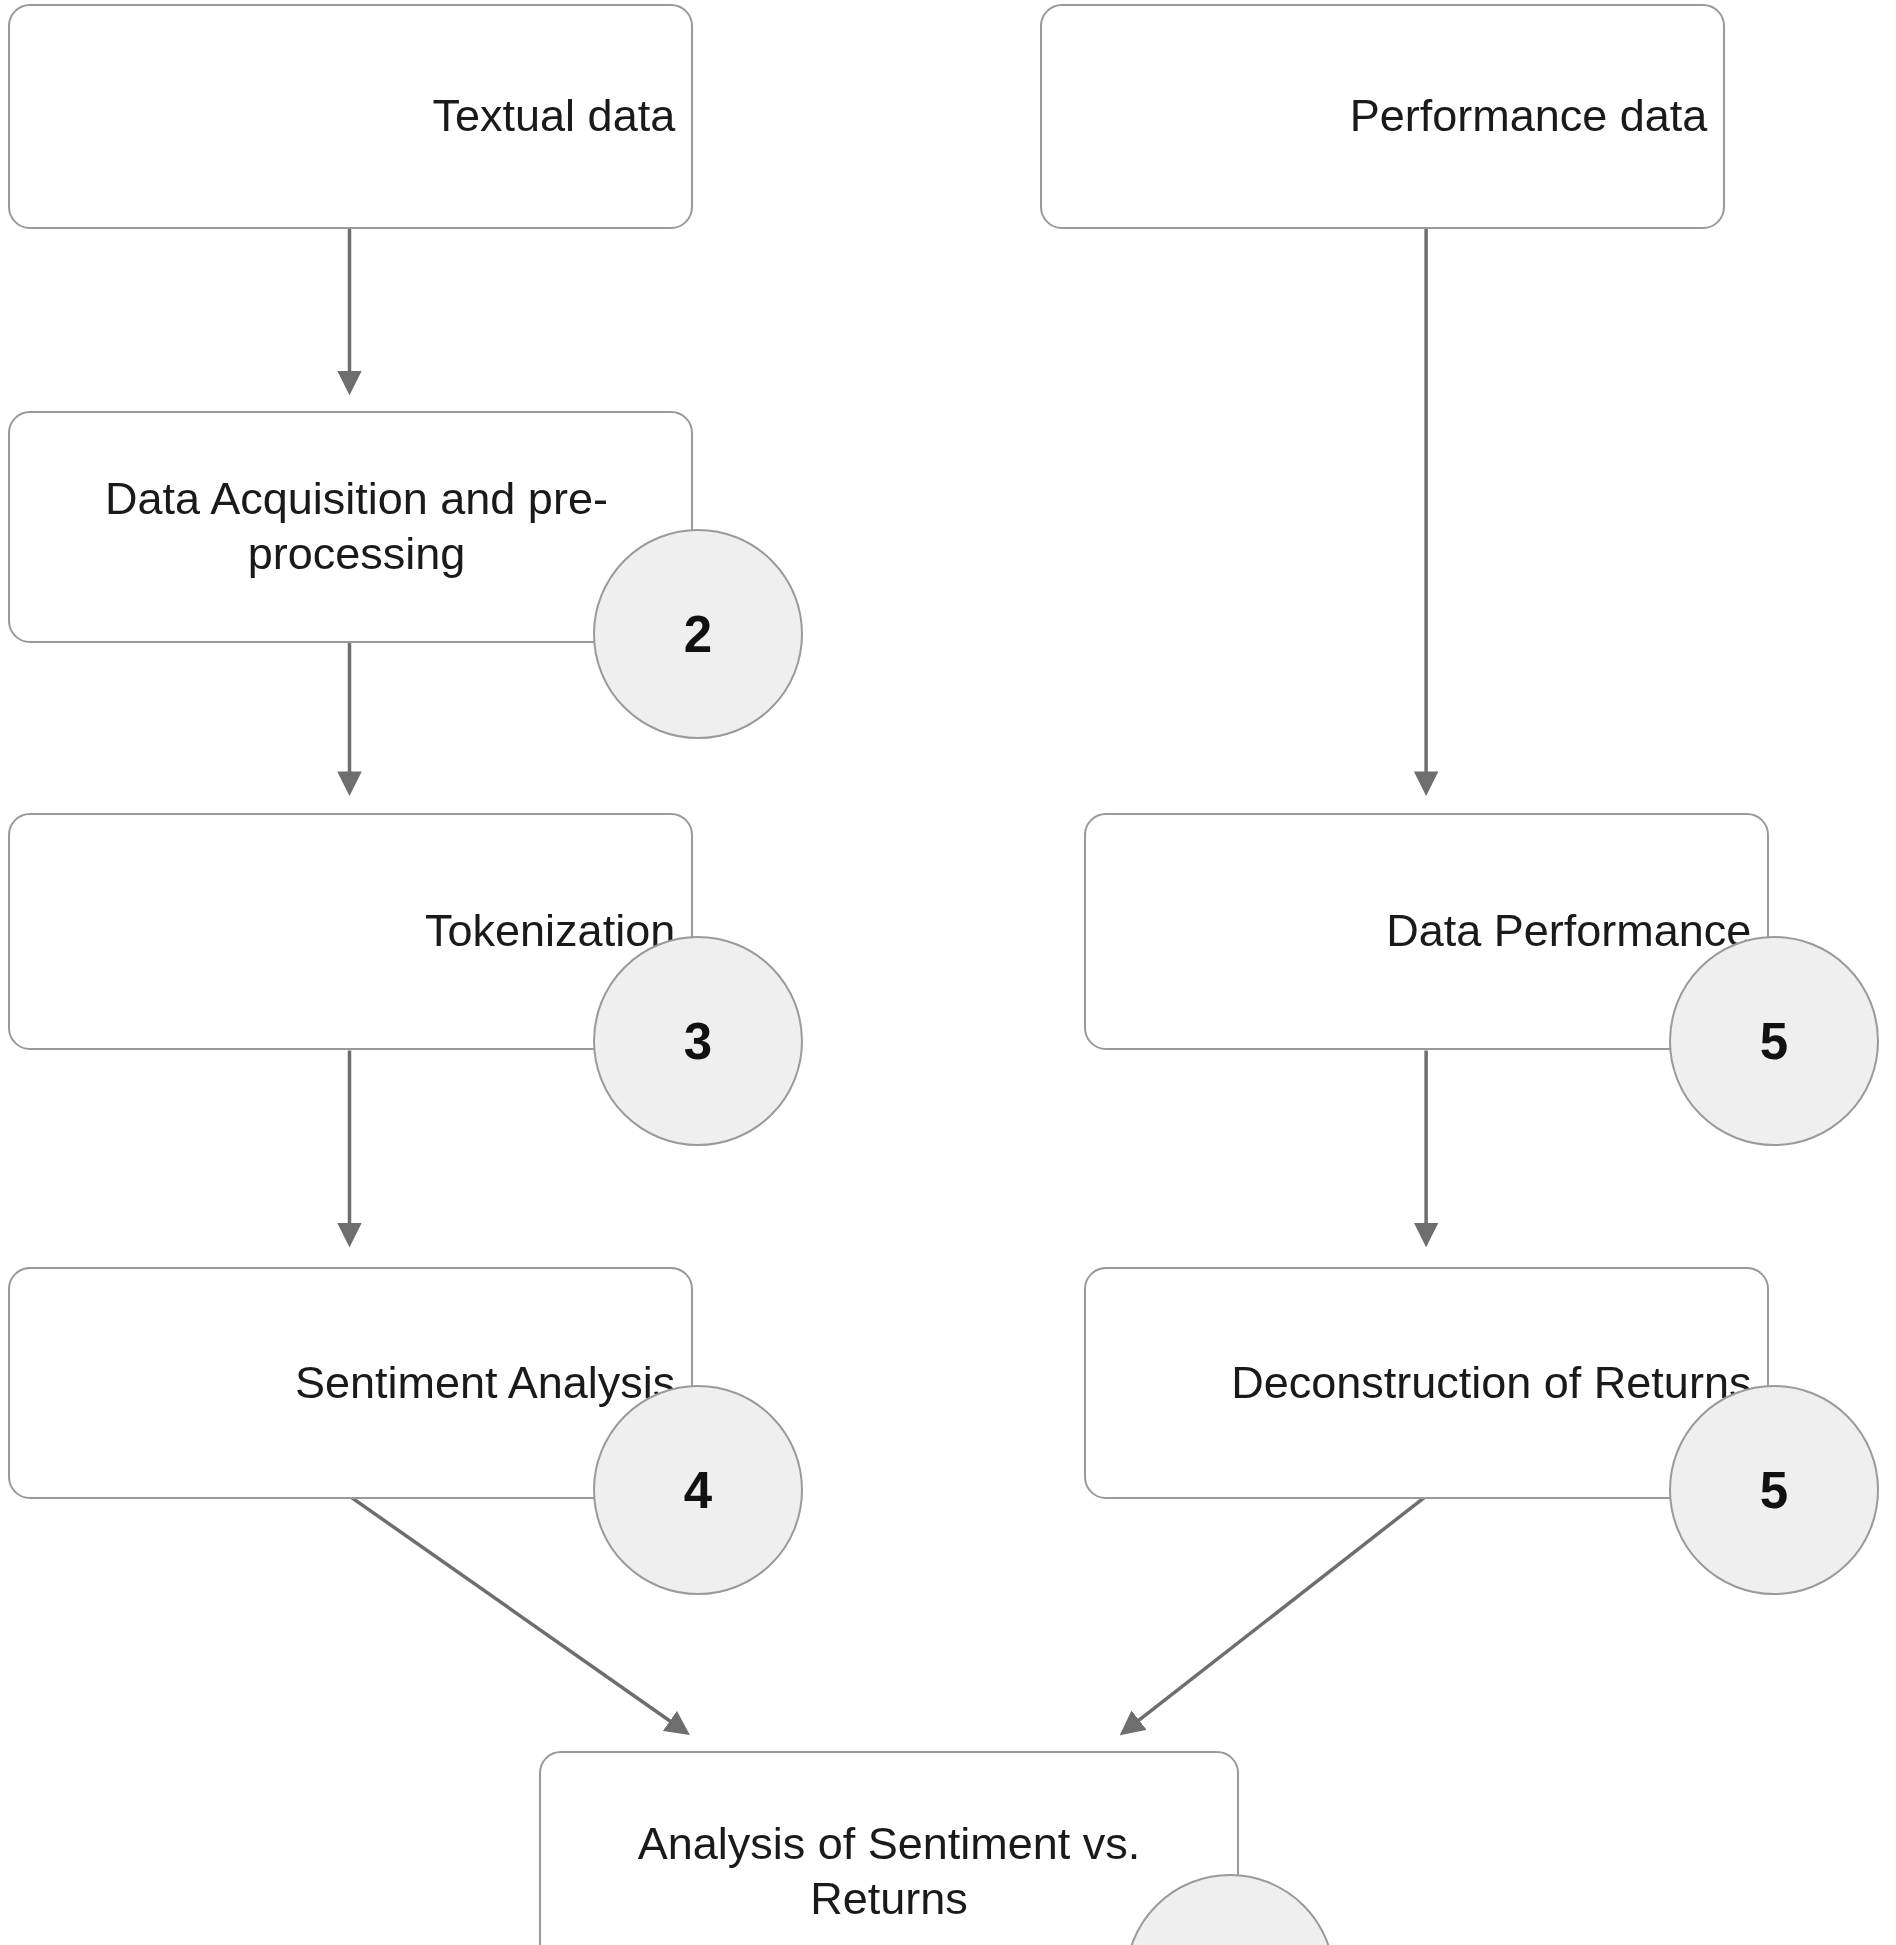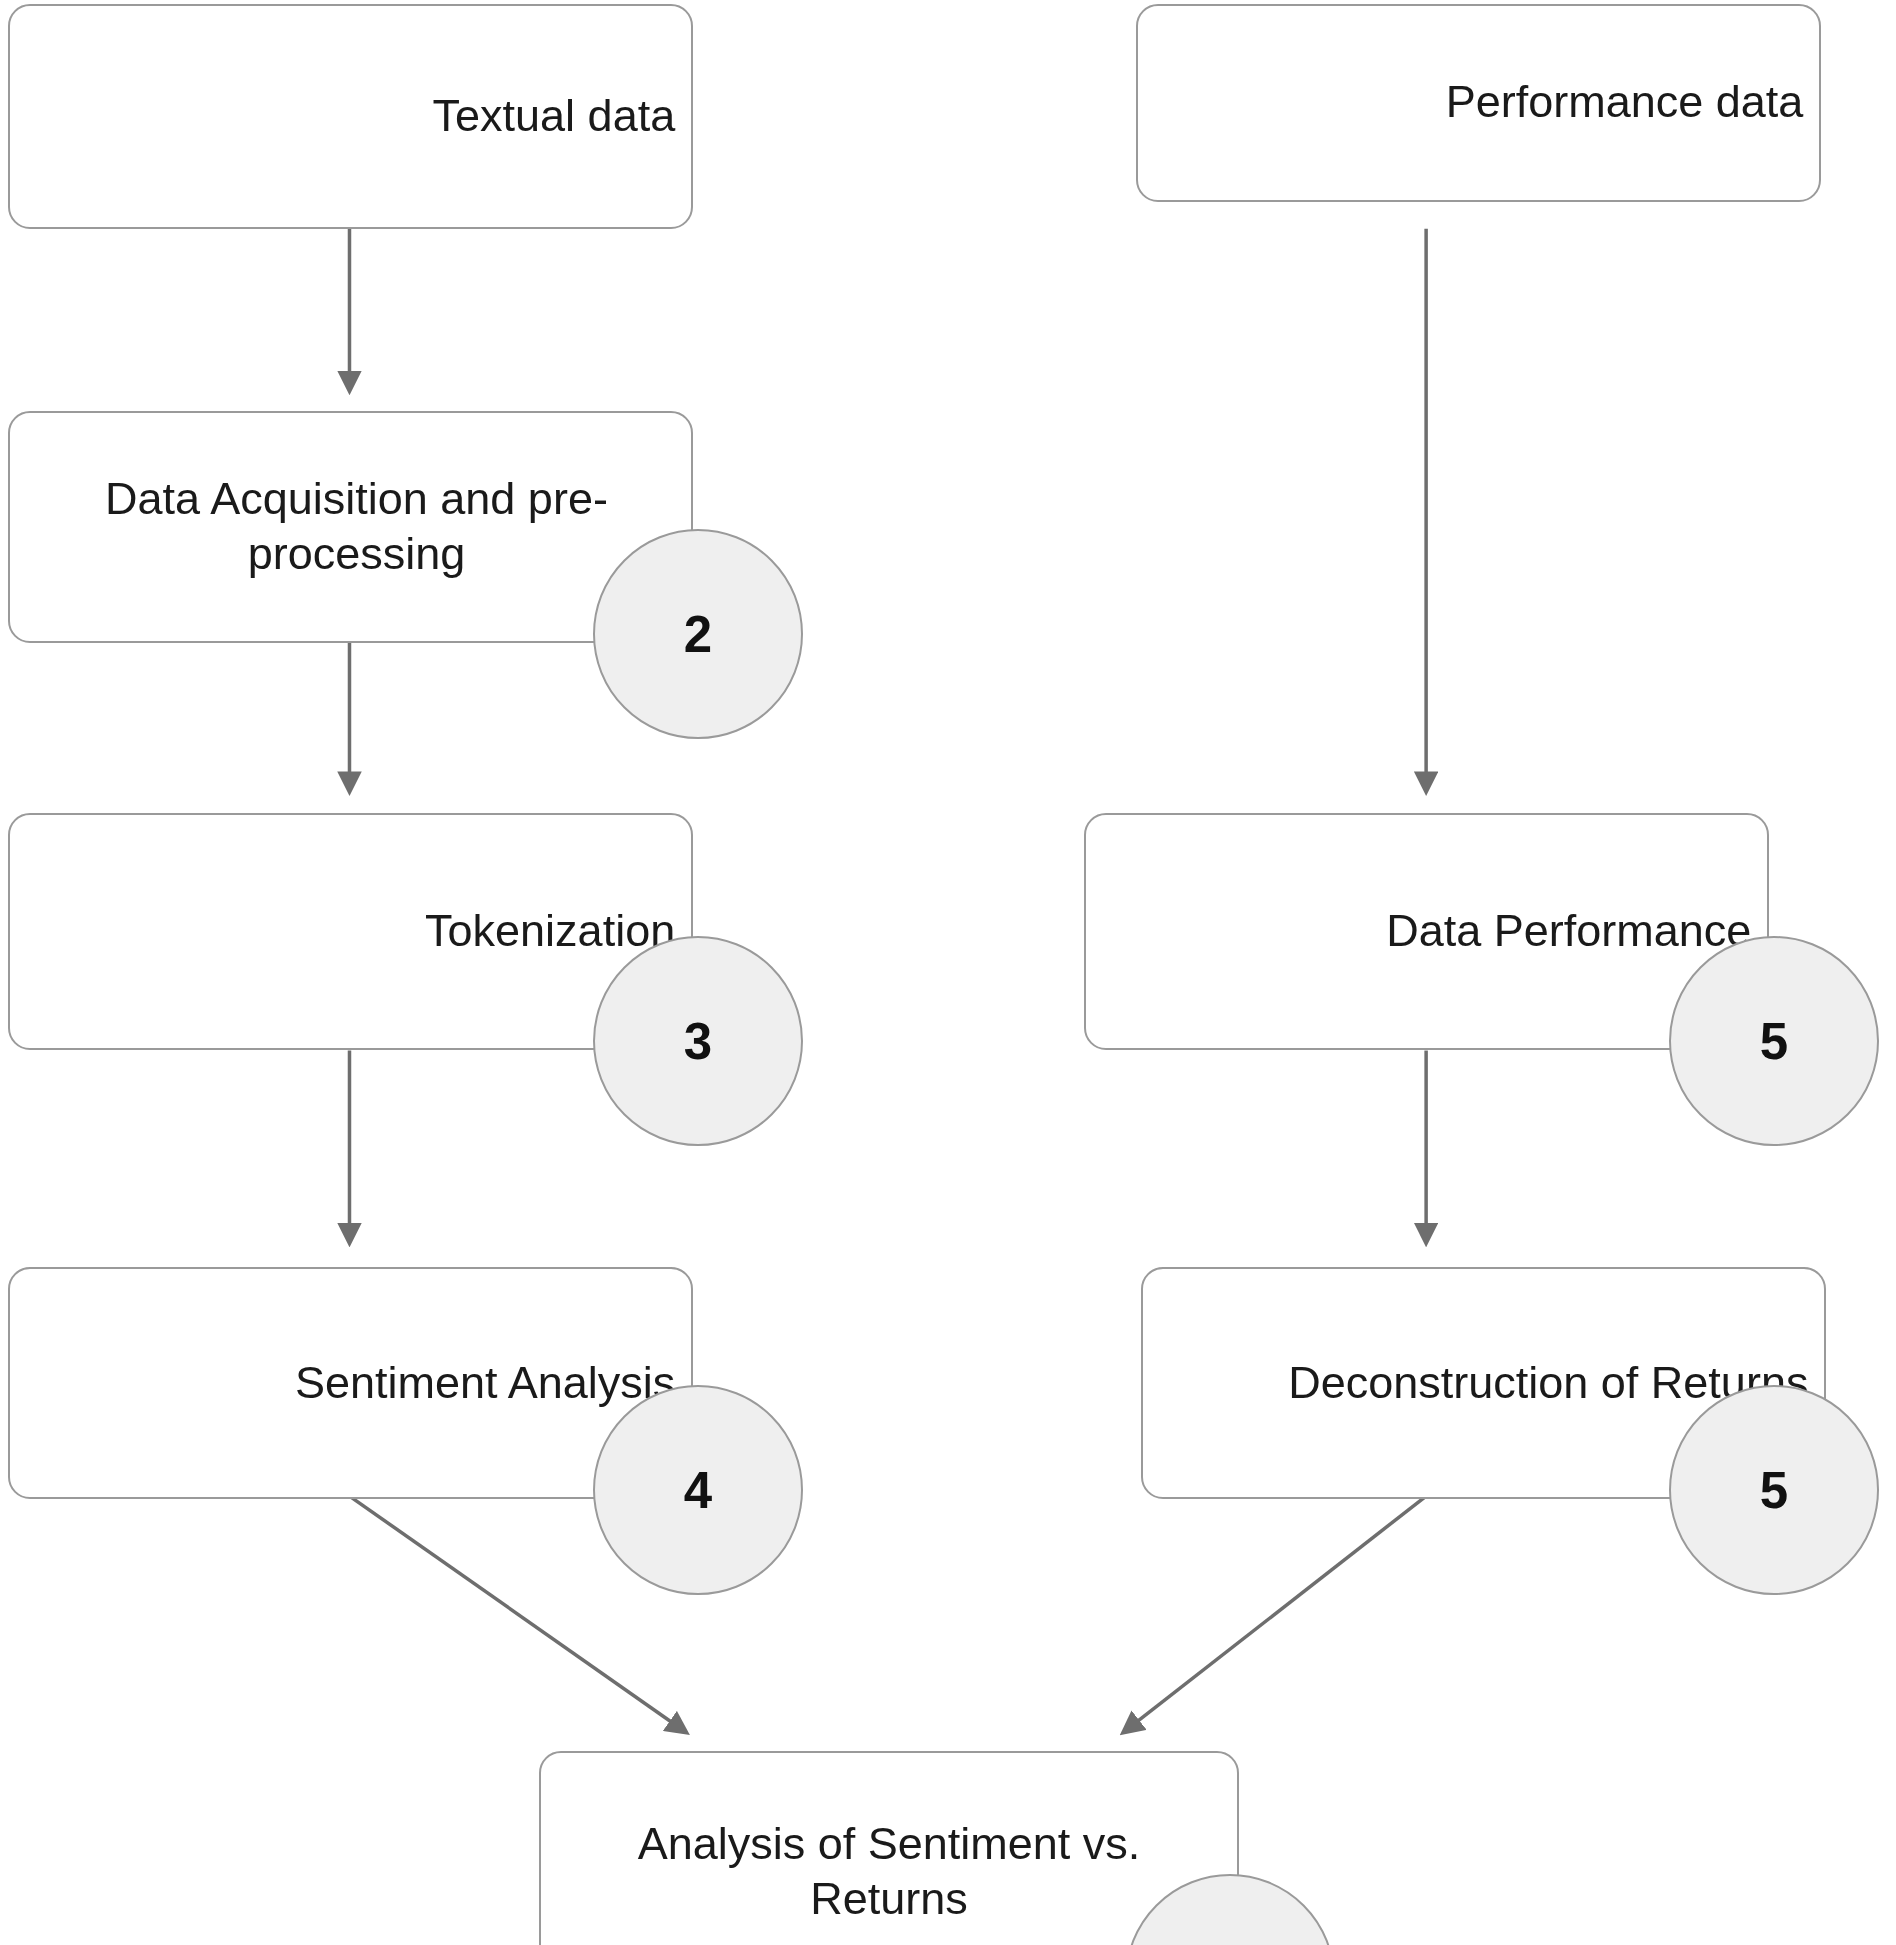--- a/index.html
+++ b/index.html
@@ -85,21 +85,21 @@
 
     <line class="edge-line" x1="898" y1="3845" x2="1760" y2="4450" marker-end="url(#arrow)"></line>
 
     <line class="edge-line" x1="3665" y1="3845" x2="2890" y2="4450" marker-end="url(#arrow)"></line>
   </svg>
 
   <div class="node" style="left:7.8px; top:3.9px; width:685px; height:225px;">
     <span>Textual data</span>
   </div>
 
-  <div class="node" style="left:1136px; top:3.9px; width:685px; height:198px;">
+  <div class="node" style="left:1040px; top:3.9px; width:685px; height:225px;">
     <span>Performance data</span>
   </div>
 
   <div class="node" style="left:7.8px; top:411px; width:685px; height:232px;padding-left:28px;">
     <span>Data Acquisition and pre-processing</span>
   </div>
   <div class="badge" style="left:593px; top:529px; width:210px; height:210px;">
     <span>2</span>
   </div>
 
@@ -117,21 +117,21 @@
     <span>5</span>
   </div>
 
   <div class="node" style="left:7.8px; top:1267px; width:685px; height:232px;padding-left:28px;">
     <span>Sentiment Analysis</span>
   </div>
   <div class="badge" style="left:593px; top:1385px; width:210px; height:210px;">
     <span>4</span>
   </div>
 
-  <div class="node" style="left:1141px; top:1267px; width:685px; height:232px;">
+  <div class="node" style="left:1084px; top:1267px; width:685px; height:232px;">
     <span>Deconstruction of Returns</span>
   </div>
   <div class="badge" style="left:1669px; top:1385px; width:210px; height:210px;">
     <span>5</span>
   </div>
 
   <div class="node" style="left:539px; top:1751px; width:700px; height:241px;">
     <span>Analysis of Sentiment vs. Returns</span>
   </div>
   <div class="badge" style="left:1125px; top:1874px; width:210px; height:210px;">

